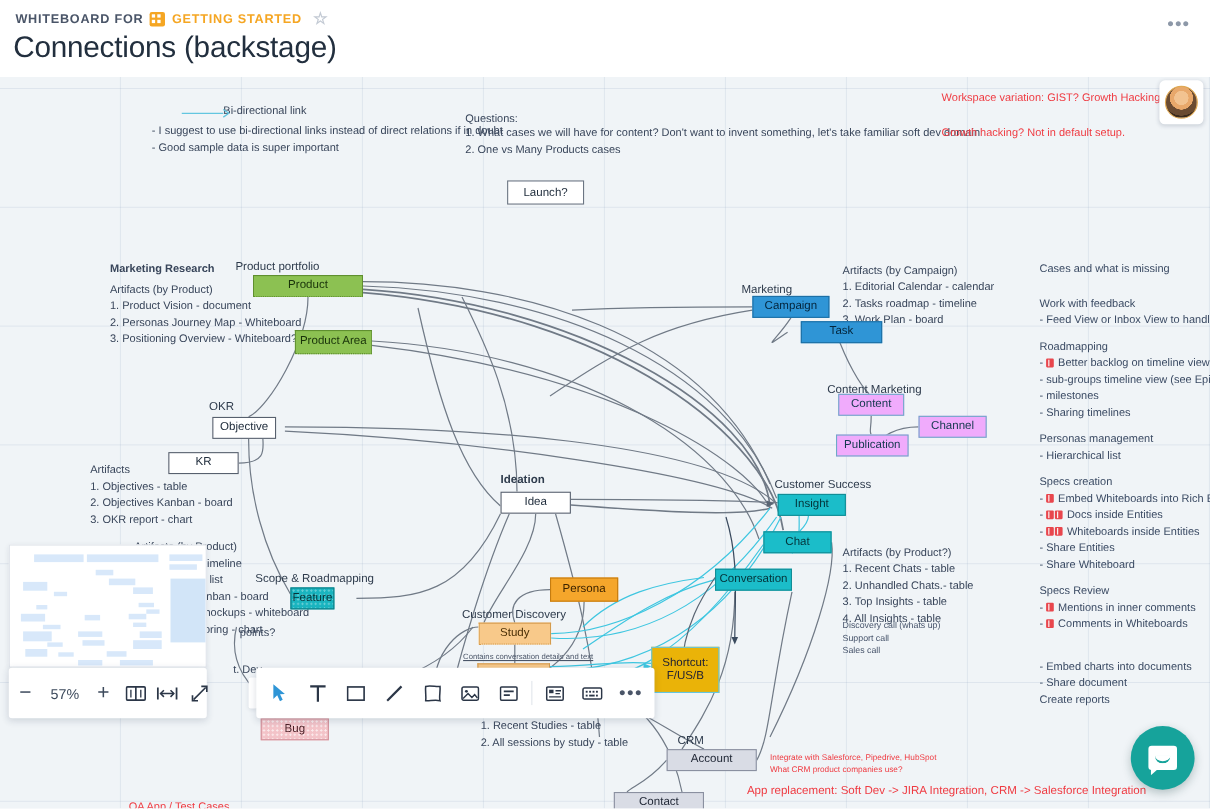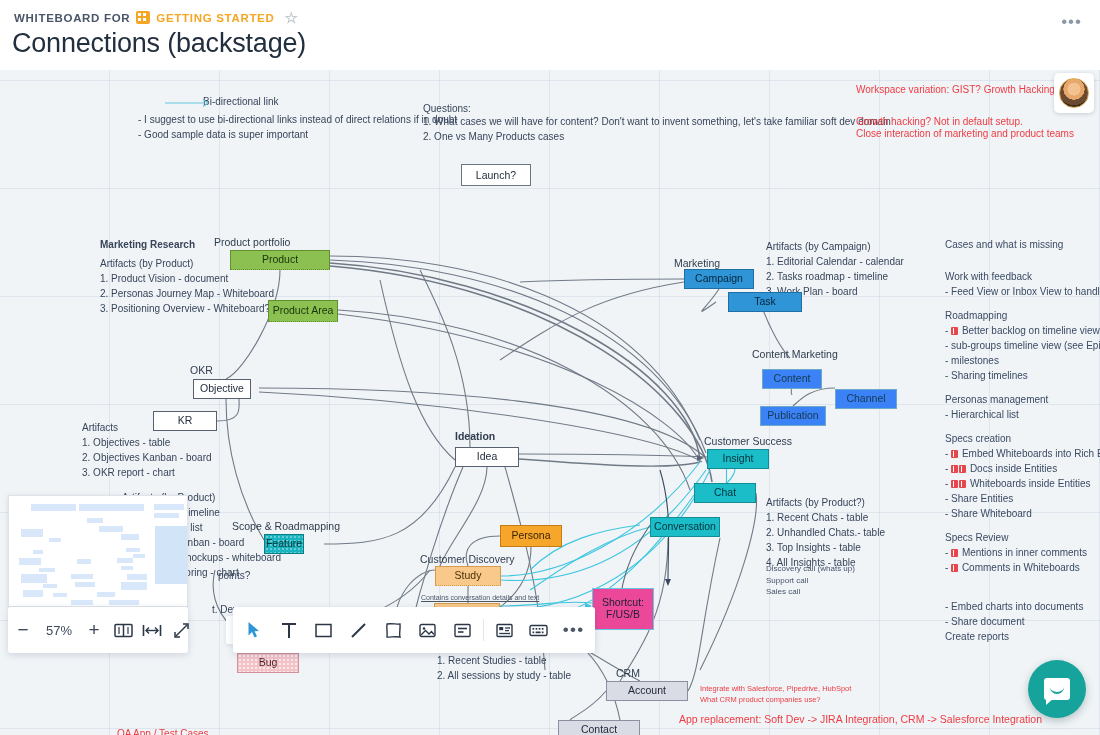--- a/index.html
+++ b/index.html
@@ -34,30 +34,30 @@
         linear-gradient(to right, rgba(150,170,195,0.20) 1px, transparent 1px),
         linear-gradient(to bottom, rgba(150,170,195,0.20) 1px, transparent 1px);
       background-size:110px 108px; background-position:-1px 10px; }
   #svg-links { position:absolute; left:0; top:0; width:1100px; height:665px; }
 
   
   .node { position:absolute; display:flex; align-items:center; justify-content:center;
     font-size:10.5px; color:#223; border:1px solid #7f8a99; z-index:6; text-align:center; line-height:1.1; }
   .node.green { background:#8cc152; border-color:#5f8f2f; color:#19330a; border-bottom-style:dotted; }
   .node.blue  { background:#2f95d6; border-color:#1d6fa5; color:#04263d; }
-  .node.lblue { background:#3b82f6; border-color:#6fa9c9; color:#123murky; color:#15394f;margin-top:11px; }
+  .node.lblue { background:#f0abfc; border-color:#6fa9c9; color:#123murky; color:#15394f; }
   .node.teal  { background:#1bbdc9; border-color:#128d96; color:#04343a; }
   .node.tealdot { background:#19b4bf; border-color:#0d7d85; color:#063338; border-style:solid; background-image:radial-gradient(#ffffff55 .8px, transparent .9px); background-size:4px 4px; }
   .node.orange{ background:#f5a62b; border-color:#c57c10; color:#3d2400; }
   .node.lorange{ background:#f8c98a; border-color:#d49b4d; color:#4a2f06; border-bottom-style:dotted; }
   .node.pink  { background:#f2bfc4; border-color:#cf8d96; color:#4b1e25; }
   .node.pinkdot{ background:#f3c3c8; border-color:#d2929b; color:#4b1e25; background-image:radial-gradient(#ffffffaa .9px, transparent 1px); background-size:4px 4px; }
   .node.white { background:#ffffff; border-color:#57606e; color:#222f3e; }
   .node.grey  { background:#d9dce5; border-color:#8a90a0; color:#232a38; }
-  .node.shortcut { background:#ec4899; border:1px solid #63c6e0; color:#223; font-size:10.5px; flex-direction:column; }
+  .node.shortcut { background:#eab308; border:1px solid #63c6e0; color:#223; font-size:10.5px; flex-direction:column; }
 
   .grp-label { position:absolute; font-size:10.5px; color:#2f3c4d; z-index:5; white-space:nowrap; }
   .grp-label.bold { font-weight:bold; }
 
   
   .txt { position:absolute; font-size:10px; color:#38455a; line-height:1.5; z-index:5; white-space:pre; }
   .txt.tiny { font-size:8px; line-height:1.45; color:#46536a; }
   .txt.head { font-weight:bold; }
   .txt.red { color:#ef3b42; }
   .txt.redsm { color:#ef3b42; font-size:7.5px; line-height:1.5; }
@@ -210,21 +210,20 @@
 - Good sample data is super important</div>
 
   <div class="txt" style="left:423px; top:31px;">Questions:</div>
   <div class="txt" style="left:423px; top:44px;">1. What cases we will have for content? Don't want to invent something, let's take familiar soft dev domain
 2. One vs Many Products cases</div>
 
   <div id="launch-btn">Launch?</div>
 
   <div class="txt red" style="left:856px; top:12px;">Workspace variation: GIST? Growth Hacking</div>
   <div class="txt red" style="left:856px; top:44px;">Growth hacking? Not in default setup.</div>
-  <div class="txt red" style="left:856px; top:56px;">Close interaction of marketing and product teams</div>
 
 
   <div class="txt head" style="left:100px; top:167px;">Marketing Research</div>
   <div class="txt" style="left:100px; top:186px;">Artifacts (by Product)
 1. Product Vision - document
 2. Personas Journey Map - Whiteboard
 3. Positioning Overview - Whiteboard?</div>
 
   <div class="txt" style="left:82px; top:350px;">Artifacts
 1. Objectives - table

